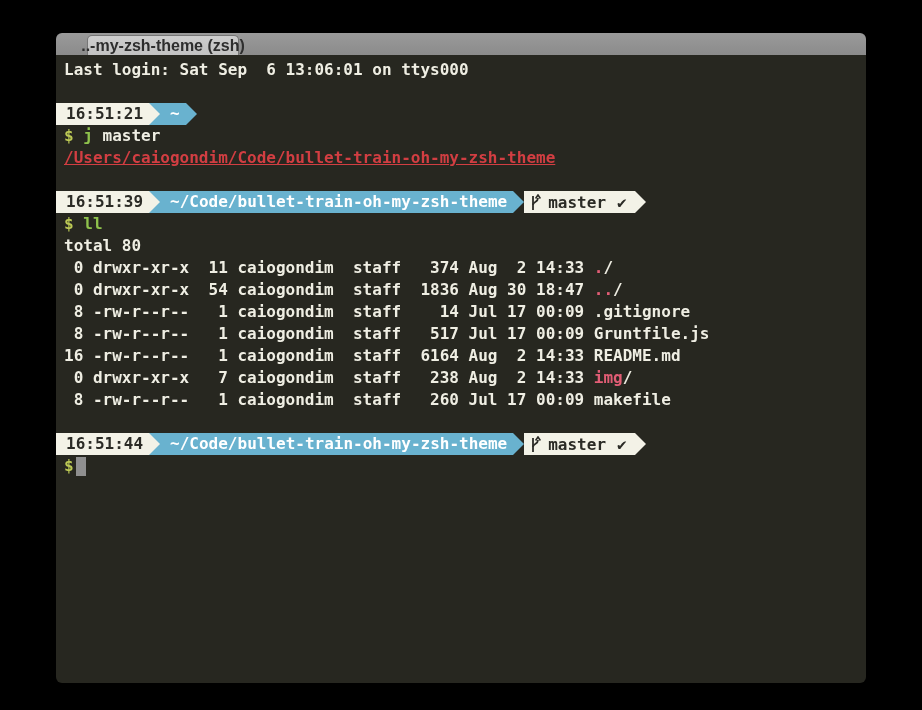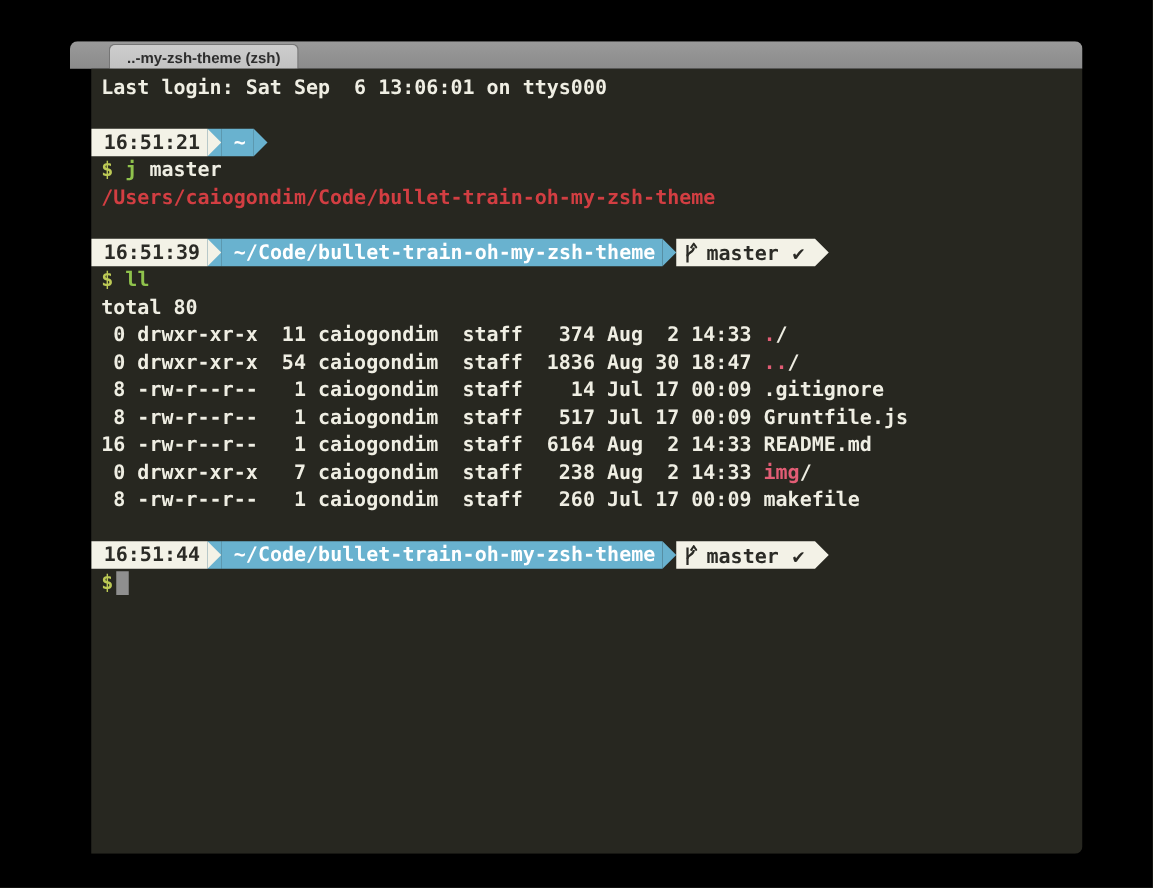--- a/index.html
+++ b/index.html
@@ -41,39 +41,38 @@
     background:linear-gradient(#9a9a9a,#8b8b8b);
     display:flex; align-items:flex-end;
   }
   .tab {
     margin-left:31px;
     width:152px; height:20px;
     background:linear-gradient(#cdcdcd,#c2c2c2);
     border:1px solid #767676; border-bottom:none;
     border-radius:5px 5px 0 0;
     display:flex; align-items:center; justify-content:center;
-    font-size:12px; font-weight:bold; color:#2e2e2e;
+    font-size:16px; font-weight:bold; color:#2e2e2e;
     box-sizing:border-box;
     white-space:nowrap;
   }
   
   .terminal {
     flex:1;
     background:var(--term-bg,#272720);
     color:var(--fg,#efeee3);
     font-family:"DejaVu Sans Mono","Liberation Mono",monospace;
     font-weight:bold;
     font-size:16px;
     padding:4px 0 0 8px;
     overflow:hidden;
-    margin-left:17px;
   }
   .tline { height:22px; line-height:22px; white-space:pre; }
   .blank { height:22px; }
-  .red-text   { color:var(--red,#d23e42); }
+  .red-text   { color:var(--red,#d23e42);text-decoration:underline; }
   .pink-text  { color:var(--pink,#e25d75); }
   .dollar     { color:var(--green-dollar,#bcc955); }
   .cmd-text   { color:var(--green-cmd,#8fc24c); }
   
   .prompt-row {
     height:22px; margin-left:-8px;
     display:flex; align-items:stretch;
   }
   .seg { line-height:22px; white-space:pre; }
   .seg-white {

